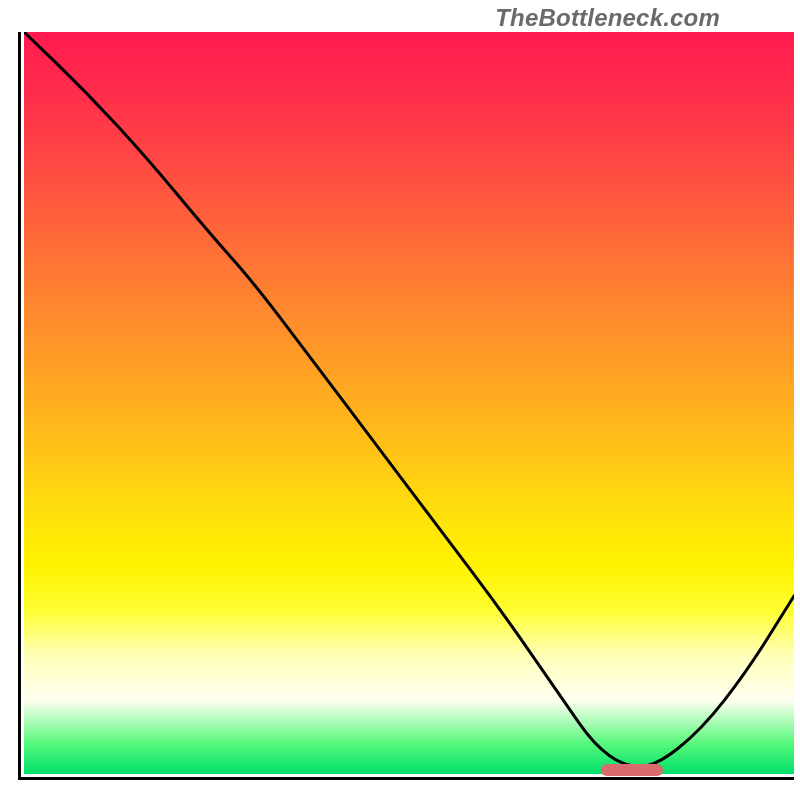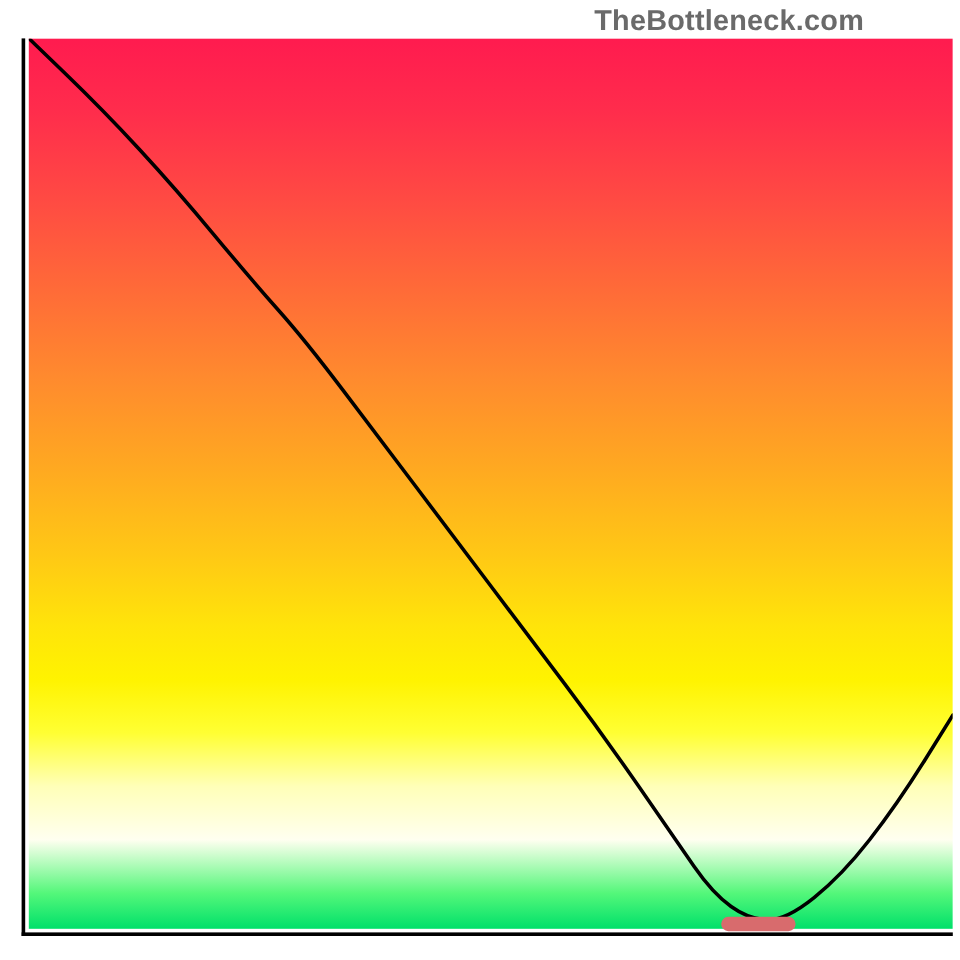--- a/index.html
+++ b/index.html
@@ -8,20 +8,21 @@
     width: 800px;
     height: 800px;
     overflow: hidden;
     background: #ffffff;
     font-family: Arial, Helvetica, sans-serif;
   }
   .chart-container {
     position: relative;
     width: 736px;
     height: 800px;
+    font-style: italic;
   }
   .watermark {
     position: absolute;
     top: 4px;
     right: 16px;
     color: #6a6a6a;
     font-size: 24px;
     font-weight: 600;
     letter-spacing: 0.2px;
     z-index: 10;

